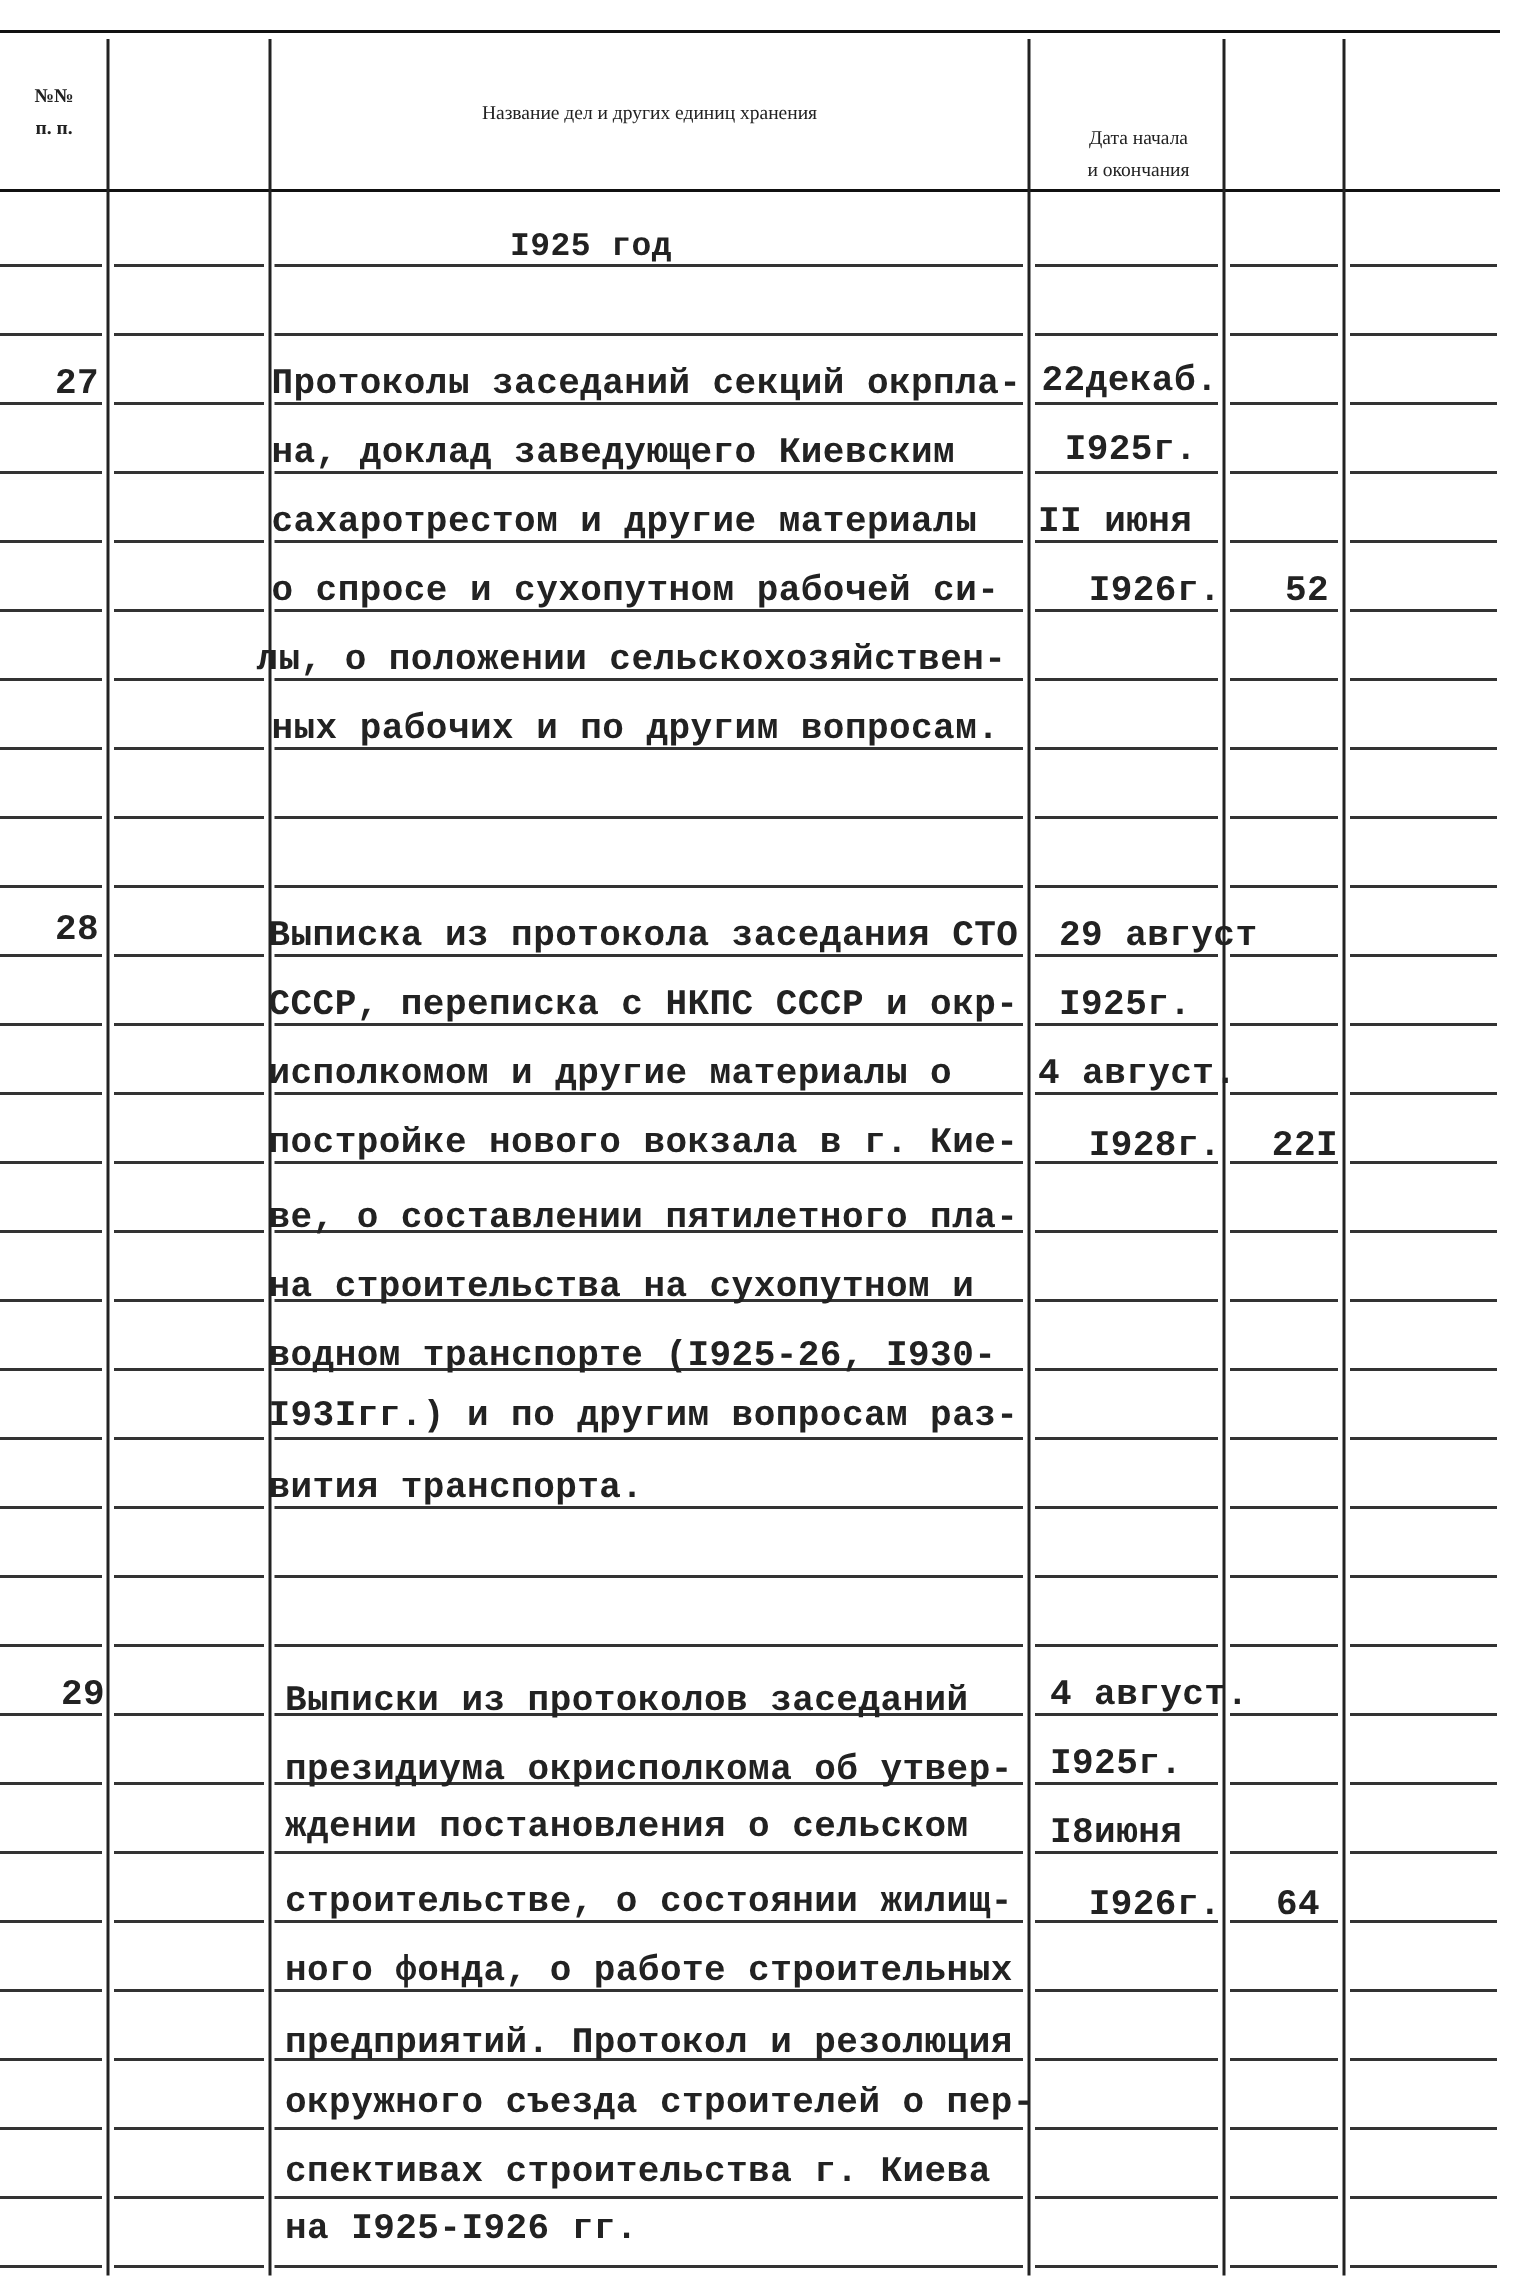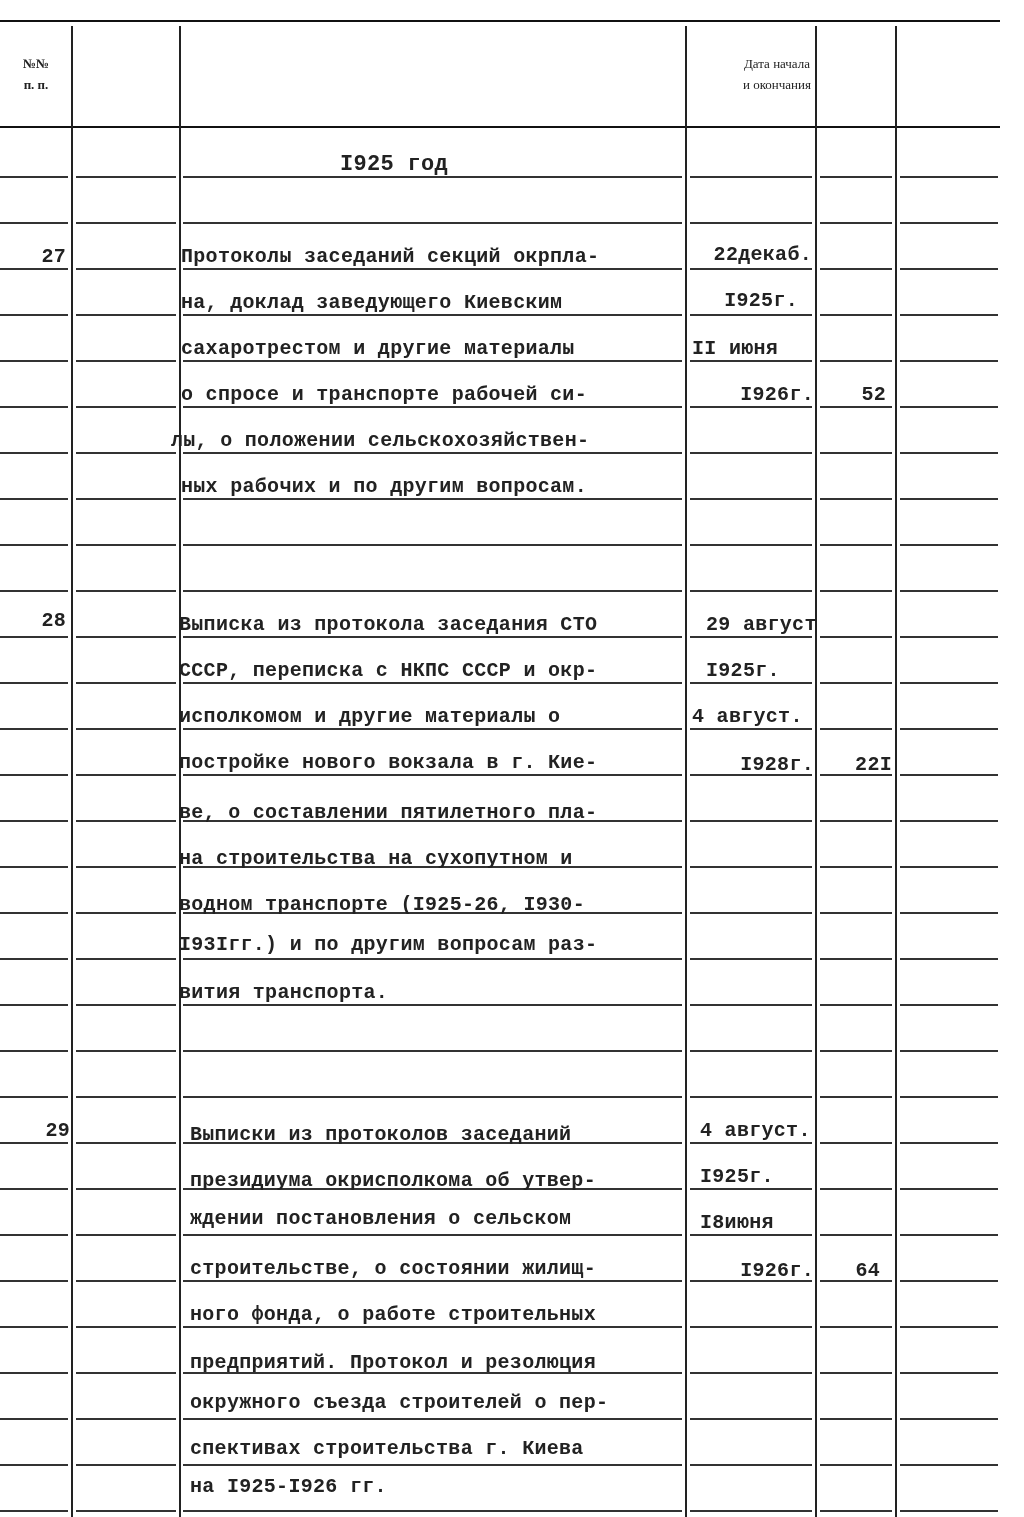--- a/index.html
+++ b/index.html
@@ -20,37 +20,38 @@
     font-family: "Liberation Serif", "DejaVu Serif", serif; font-size: 13px; line-height: 21px;
     color: #222; white-space: pre-line;
   }
 
   
   .rule { position: absolute; height: 1.5px; background: #333; }
 
   
   .typed {
     position: absolute; font-family: "Liberation Mono", "DejaVu Sans Mono", monospace;
-    font-size: 20px; font-weight: bold; color: #222; letter-spacing: 0.3px;
+    font-size: 24px; font-weight: bold; color: #222; letter-spacing: 0.3px;
     white-space: nowrap; line-height: 26px;
   }
   .num { text-align: right; }
   .year-heading { font-size: 22px; }
 </style>
 </head>
 <body>
 
 <div class="page">
 
   <div class="hdr-top"></div>
   <div class="hdr-bot"></div>
 
   <div class="hcell" style="left:0;width:72px;font-weight:bold;">№№
 п. п.</div>
-  <div class="hcell" style="left:722px;width:110px;">Дата начала
+  <div class="hcell" style="left:180px;width:506px;">Название дел и других единиц хранения</div>
+  <div class="hcell" style="left:704px;width:110px;margin-top:28px;">Дата начала
 и окончания</div>
 
   <div class="vline" style="left:71px;top:26px;height:1491px;"></div>
   <div class="vline" style="left:179px;top:26px;height:1491px;"></div>
   <div class="vline" style="left:685px;top:26px;height:1491px;"></div>
   <div class="vline" style="left:815px;top:26px;height:1491px;"></div>
   <div class="vline" style="left:895px;top:26px;height:1491px;"></div>
 
   <div id="rules">
       <div class="rule" style="left: 0px; top: 176px; width: 68px;"></div>
@@ -235,21 +236,21 @@
       <div class="rule" style="left: 900px; top: 1510px; width: 98px;"></div>
     </div>
 
   <div class="typed year-heading" style="left:340px;top:152px;">I925 год</div>
 
   <div>
     <div class="typed num" style="left:0;width:66px;top:244px;">27</div>
     <div class="typed" style="left:181px;top:244px;">Протоколы заседаний секций окрпла-</div>
     <div class="typed" style="left:181px;top:290px;">на, доклад заведующего Киевским</div>
     <div class="typed" style="left:181px;top:336px;">сахаротрестом и другие материалы</div>
-    <div class="typed" style="left:181px;top:382px;">о спросе и транспорте рабочей си-</div>
+    <div class="typed" style="left:181px;top:382px;">о спросе и сухопутном рабочей си-</div>
     <div class="typed" style="left:171px;top:428px;">лы, о положении сельскохозяйствен-</div>
     <div class="typed" style="left:181px;top:474px;">ных рабочих и по другим вопросам.</div>
     <div class="typed num" style="left:686px;width:126px;top:242px;">22декаб.</div>
     <div class="typed num" style="left:686px;width:112px;top:288px;">I925г.</div>
     <div class="typed" style="left:692px;top:336px;">II июня</div>
     <div class="typed num" style="left:686px;width:128px;top:382px;">I926г.</div>
     <div class="typed num" style="left:816px;width:70px;top:382px;">52</div>
   </div>
 
   <div>

